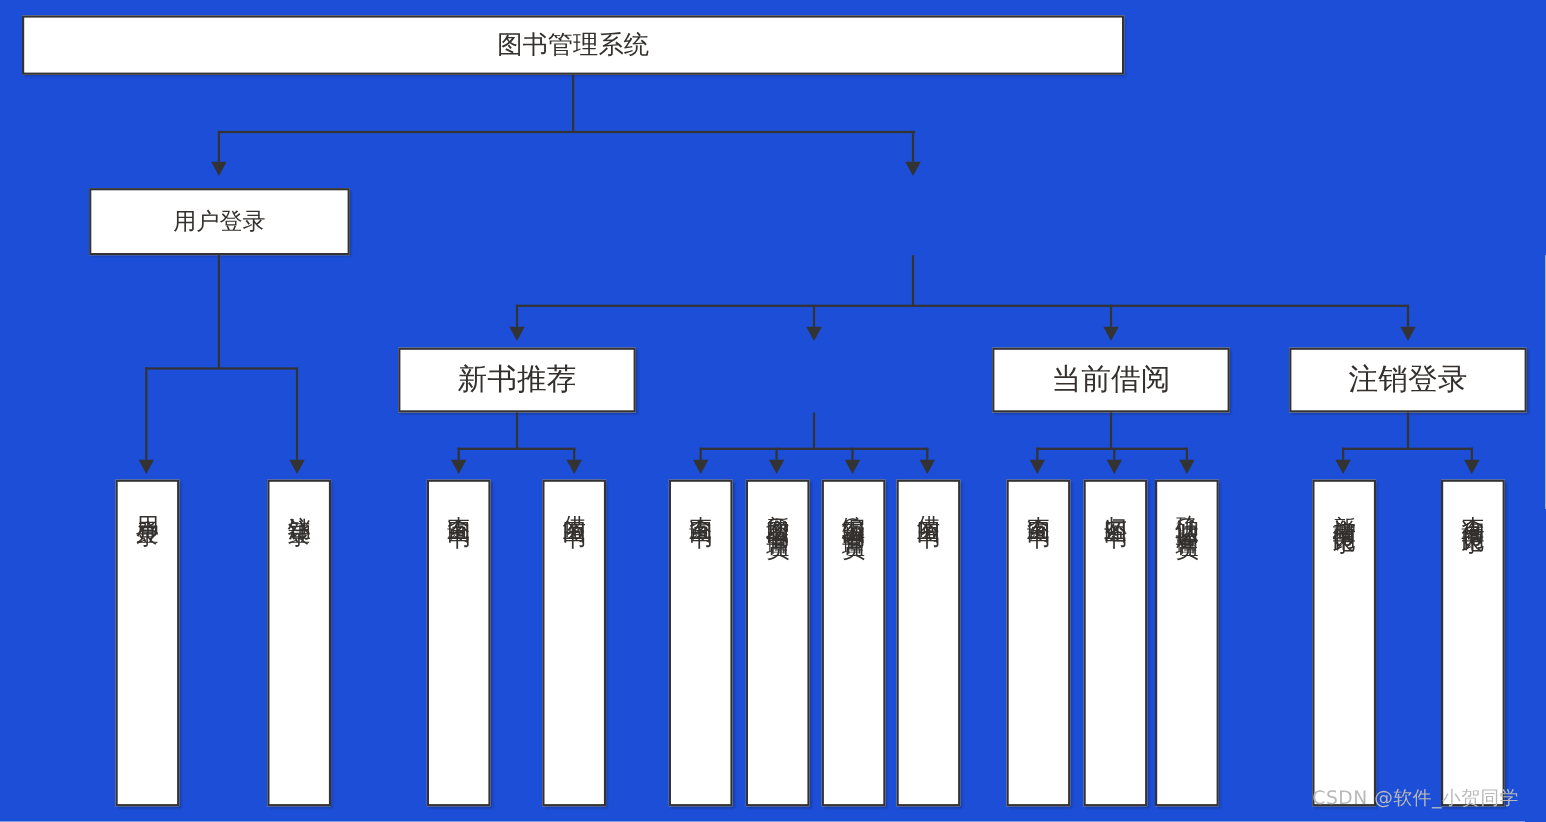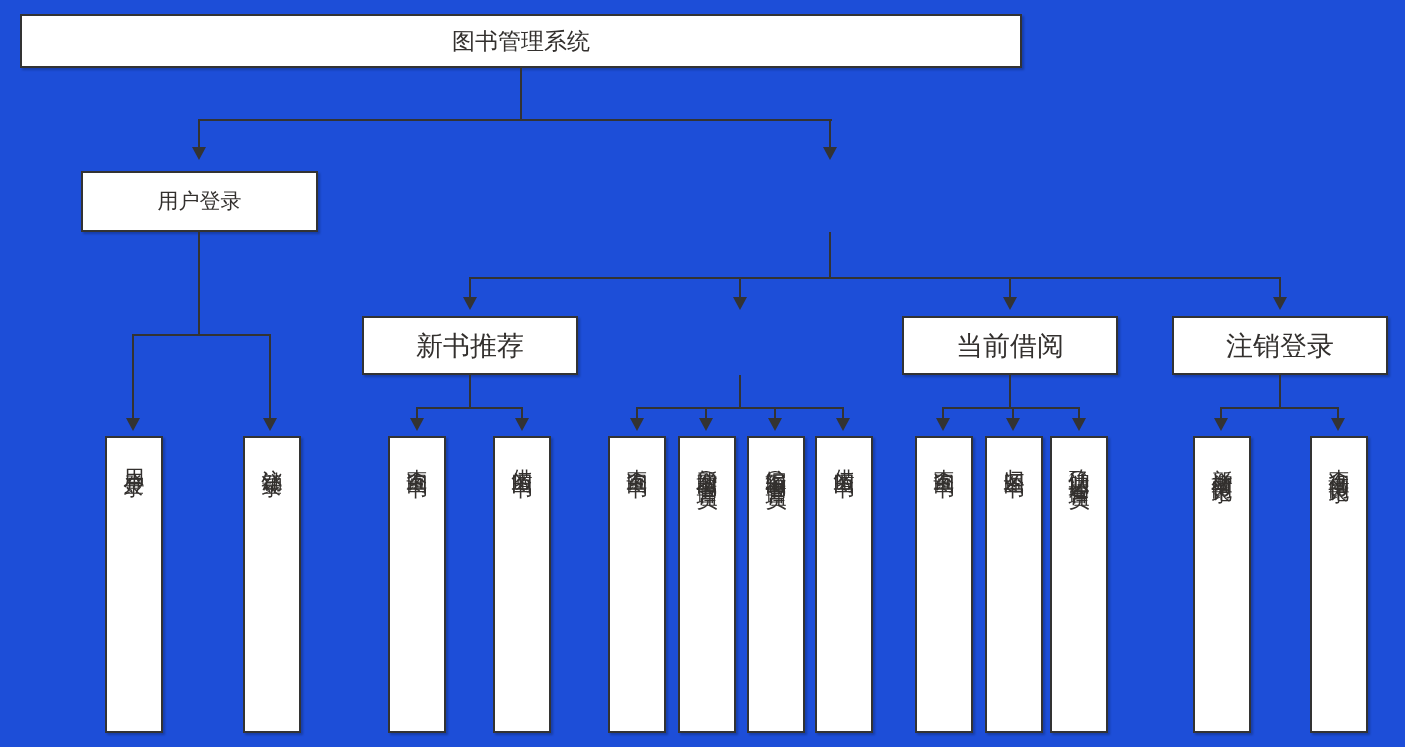--- a/index.html
+++ b/index.html
@@ -205,14 +205,15 @@
     <span class="vtext">确认归还（管理员）</span>
   </div>
 
   <div class="node leaf" style="left:1193px;top:436px;width:58px;height:297px;">
     <span class="vtext">新增借阅记录</span>
   </div>
   <div class="node leaf" style="left:1310px;top:436px;width:58px;height:297px;">
     <span class="vtext">查询借阅记录</span>
   </div>
 
+  <div id="watermark">CSDN @软件_小贺同学</div>
 
 </div>
 
 </body></html>

